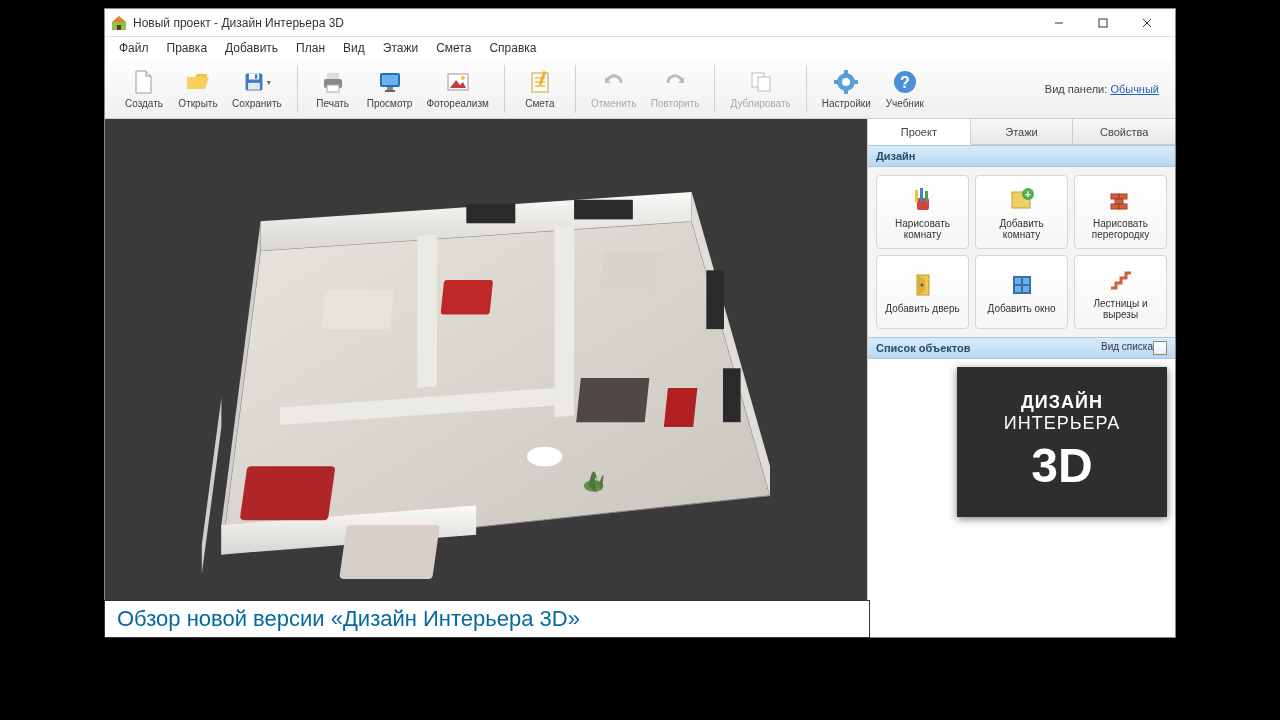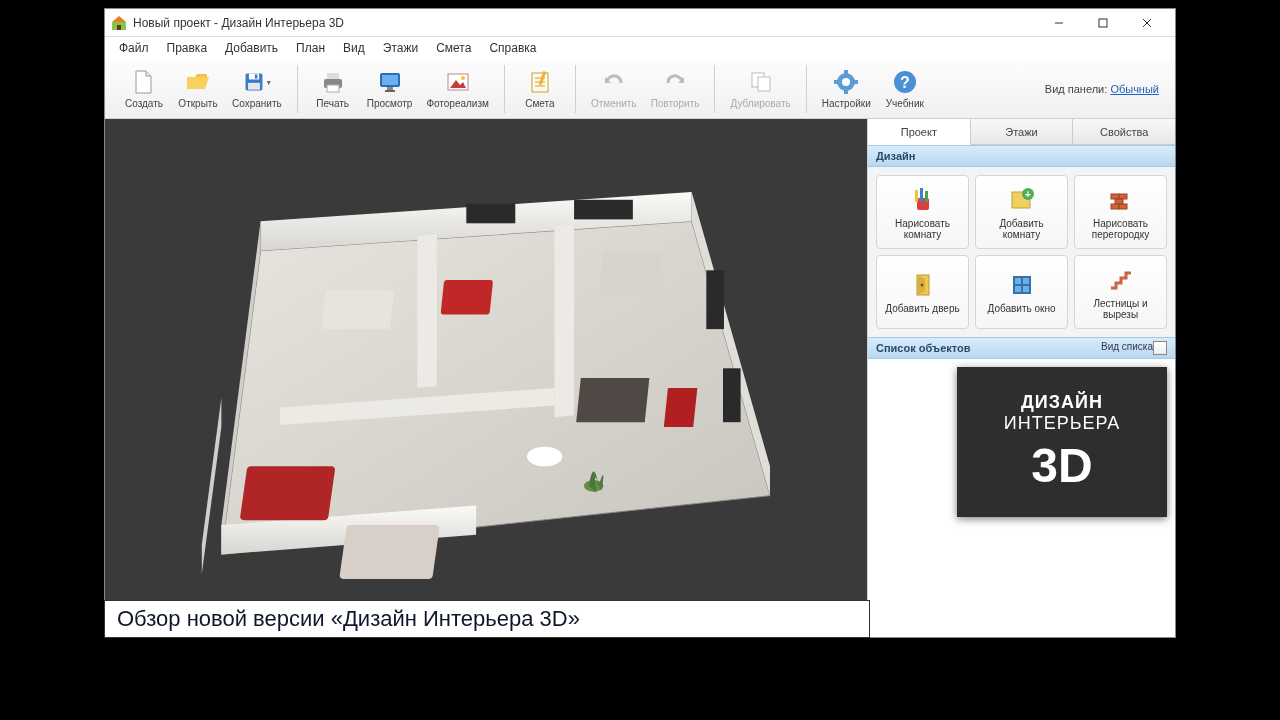--- a/index.html
+++ b/index.html
@@ -34,21 +34,21 @@
 .panel-section-header .header-right { margin-left: auto; font-size: 10px; font-weight: normal; color: #335; display: flex; }
 .design-grid { display: grid; grid-template-columns: repeat(3, 1fr); gap: 6px; padding: 8px; background: #f4f4f4; }
 .design-btn { background: linear-gradient(#ffffff,#f6f6f6); border: 1px solid #d6d6d6; border-radius: 4px; height: 74px; display: flex; flex-direction: column; align-items: center; justify-content: center; cursor: pointer; font-size: 10px; color: #333; text-align: center; padding: 4px; }
 .design-icon { width: 30px; height: 30px; margin-bottom: 3px; display: flex; align-items: center; justify-content: center; }
 .design-btn span { line-height: 1.1; }
 .objects-list { flex: 1; background: #fff; position: relative; }
 .promo-box { position: absolute; right: 8px; top: 8px; width: 210px; height: 150px; background: #2e2e2e; display: flex; flex-direction: column; align-items: center; justify-content: center; color: #fff; text-align: center; box-shadow: 0 2px 8px rgba(0,0,0,0.5); }
 .promo-box .line1 { font-size: 18px; font-weight: bold; letter-spacing: 1px; }
 .promo-box .line2 { font-size: 18px; font-weight: normal; letter-spacing: 1px; }
 .promo-box .line3 { font-size: 48px; font-weight: bold; margin-top: 4px; }
-.caption-bar { position: absolute; left: 104px; bottom: 82px; width: 766px; height: 38px; background: #fff; border: 1px solid #333; display: flex; align-items: center; padding: 0 12px; font-size: 22px; color: #0f172a; }
+.caption-bar { position: absolute; left: 104px; bottom: 82px; width: 766px; height: 38px; background: #fff; border: 1px solid #333; display: flex; align-items: center; padding: 0 12px; font-size: 22px; color: #0369a1; }
 svg { display: block; }
 .list-icon { width: 14px; height: 14px; border: 1px solid #888; display: inline-block; background: linear-gradient(#fff,#eee); }
 </style>
 </head>
 <body>
 
 <div class="app-window">
 
   <div class="titlebar">
     <span class="titlebar-icon">

